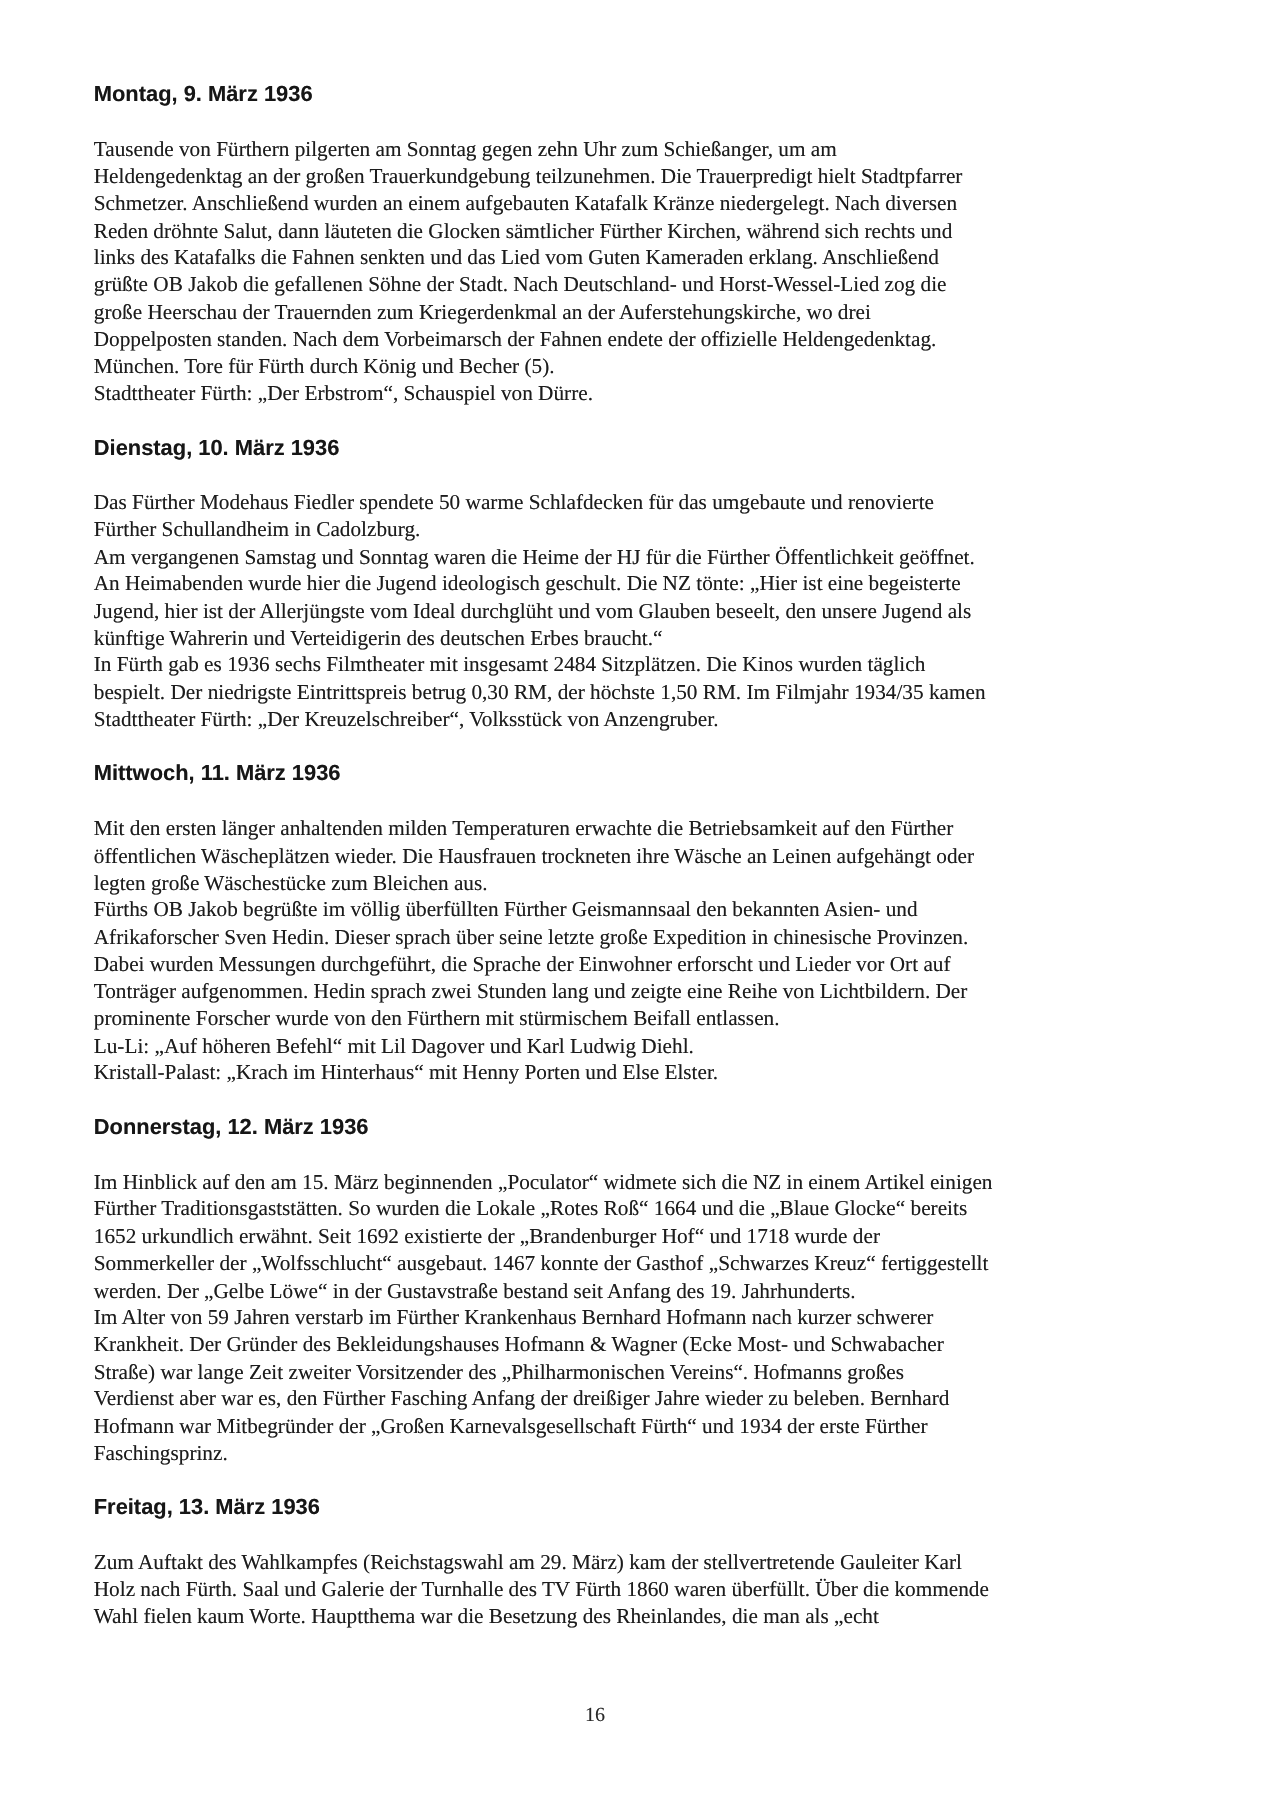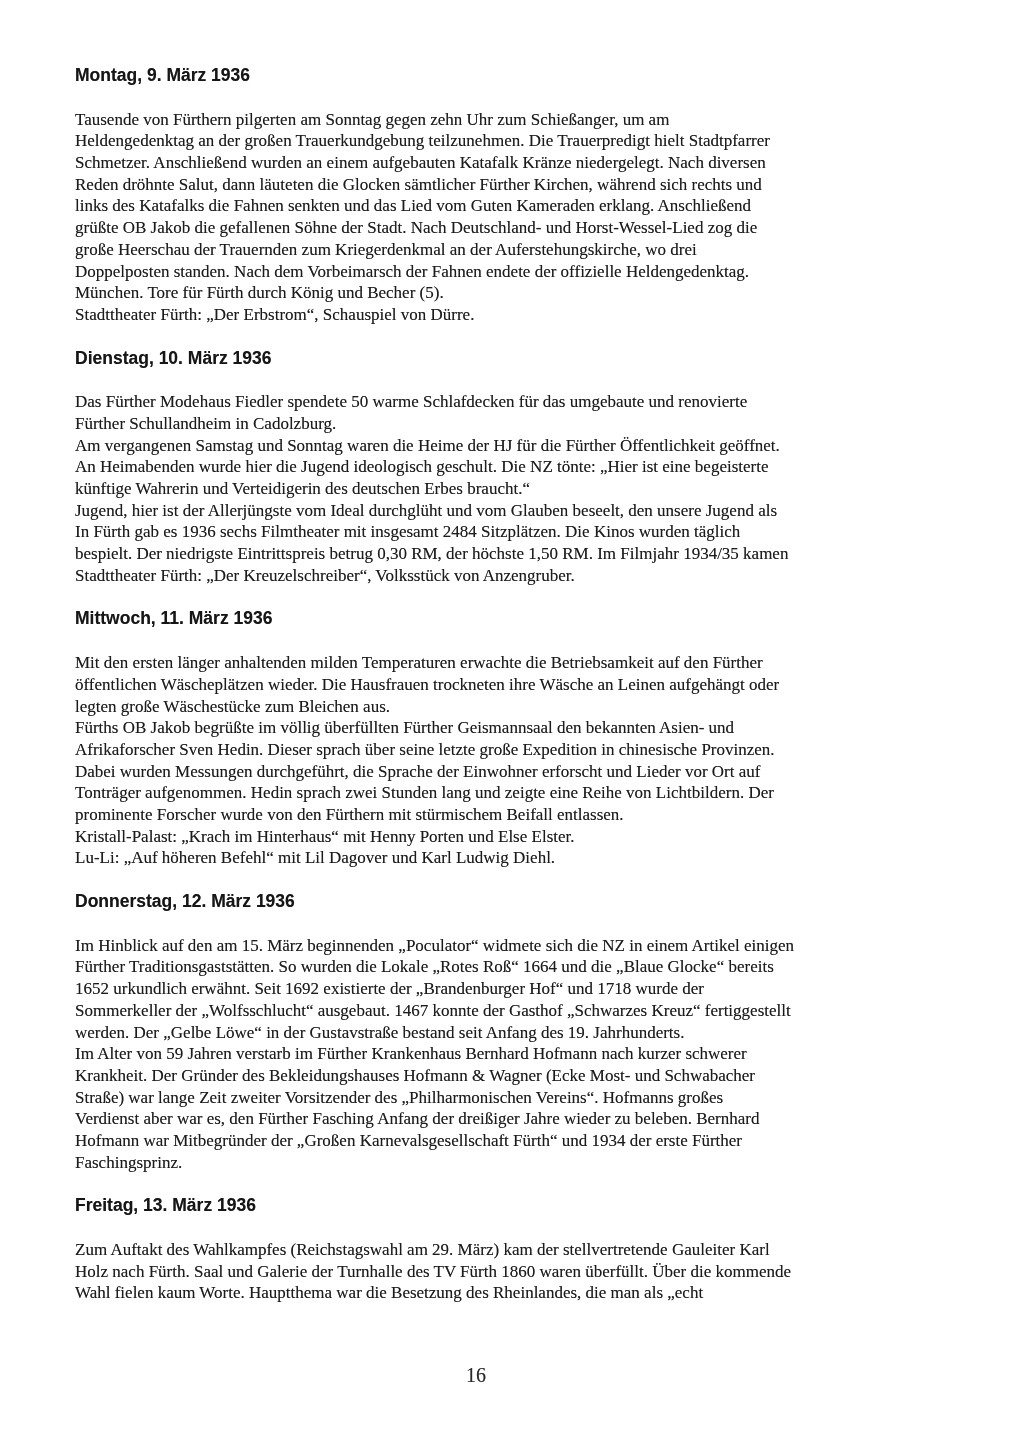--- a/index.html
+++ b/index.html
@@ -50,21 +50,21 @@
     line-height: 21.7px;
     white-space: nowrap;
   }
   .page-number {
     position: absolute;
     top: 1364px;
     left: 0;
     width: 952px;
     text-align: center;
     font-family: "Liberation Serif", "DejaVu Serif", serif;
-    font-size: 20px;
+    font-size: 16px;
     color: #2a2a2a;
     text-shadow: 0 0 0.5px rgba(0,0,0,0.4);
   }
 </style>
 </head>
 <body>
 
 <div class="page">
   <div class="content" id="content">
       <div class="section">
@@ -82,40 +82,40 @@
           <div class="line">Stadttheater Fürth: „Der Erbstrom“, Schauspiel von Dürre.</div>
         </div>
       </div>
       <div class="section">
         <h2>Dienstag, 10. März 1936</h2>
         <div class="body">
           <div class="line">Das Fürther Modehaus Fiedler spendete 50 warme Schlafdecken für das umgebaute und renovierte</div>
           <div class="line">Fürther Schullandheim in Cadolzburg.</div>
           <div class="line">Am vergangenen Samstag und Sonntag waren die Heime der HJ für die Fürther Öffentlichkeit geöffnet.</div>
           <div class="line">An Heimabenden wurde hier die Jugend ideologisch geschult. Die NZ tönte: „Hier ist eine begeisterte</div>
+          <div class="line">Jugend, hier ist der Allerjüngste vom Ideal durchglüht und vom Glauben beseelt, den unsere Jugend als</div>
           <div class="line">künftige Wahrerin und Verteidigerin des deutschen Erbes braucht.“</div>
-          <div class="line">Jugend, hier ist der Allerjüngste vom Ideal durchglüht und vom Glauben beseelt, den unsere Jugend als</div>
           <div class="line">In Fürth gab es 1936 sechs Filmtheater mit insgesamt 2484 Sitzplätzen. Die Kinos wurden täglich</div>
           <div class="line">bespielt. Der niedrigste Eintrittspreis betrug 0,30 RM, der höchste 1,50 RM. Im Filmjahr 1934/35 kamen</div>
           <div class="line">Stadttheater Fürth: „Der Kreuzelschreiber“, Volksstück von Anzengruber.</div>
         </div>
       </div>
       <div class="section">
         <h2>Mittwoch, 11. März 1936</h2>
         <div class="body">
           <div class="line">Mit den ersten länger anhaltenden milden Temperaturen erwachte die Betriebsamkeit auf den Fürther</div>
           <div class="line">öffentlichen Wäscheplätzen wieder. Die Hausfrauen trockneten ihre Wäsche an Leinen aufgehängt oder</div>
           <div class="line">legten große Wäschestücke zum Bleichen aus.</div>
           <div class="line">Fürths OB Jakob begrüßte im völlig überfüllten Fürther Geismannsaal den bekannten Asien- und</div>
           <div class="line">Afrikaforscher Sven Hedin. Dieser sprach über seine letzte große Expedition in chinesische Provinzen.</div>
           <div class="line">Dabei wurden Messungen durchgeführt, die Sprache der Einwohner erforscht und Lieder vor Ort auf</div>
           <div class="line">Tonträger aufgenommen. Hedin sprach zwei Stunden lang und zeigte eine Reihe von Lichtbildern. Der</div>
           <div class="line">prominente Forscher wurde von den Fürthern mit stürmischem Beifall entlassen.</div>
+          <div class="line">Lu-Li: „Auf höheren Befehl“ mit Lil Dagover und Karl Ludwig Diehl.</div>
           <div class="line">Kristall-Palast: „Krach im Hinterhaus“ mit Henny Porten und Else Elster.</div>
-          <div class="line">Lu-Li: „Auf höheren Befehl“ mit Lil Dagover und Karl Ludwig Diehl.</div>
         </div>
       </div>
       <div class="section">
         <h2>Donnerstag, 12. März 1936</h2>
         <div class="body">
           <div class="line">Im Hinblick auf den am 15. März beginnenden „Poculator“ widmete sich die NZ in einem Artikel einigen</div>
           <div class="line">Fürther Traditionsgaststätten. So wurden die Lokale „Rotes Roß“ 1664 und die „Blaue Glocke“ bereits</div>
           <div class="line">1652 urkundlich erwähnt. Seit 1692 existierte der „Brandenburger Hof“ und 1718 wurde der</div>
           <div class="line">Sommerkeller der „Wolfsschlucht“ ausgebaut. 1467 konnte der Gasthof „Schwarzes Kreuz“ fertiggestellt</div>
           <div class="line">werden. Der „Gelbe Löwe“ in der Gustavstraße bestand seit Anfang des 19. Jahrhunderts.</div>

